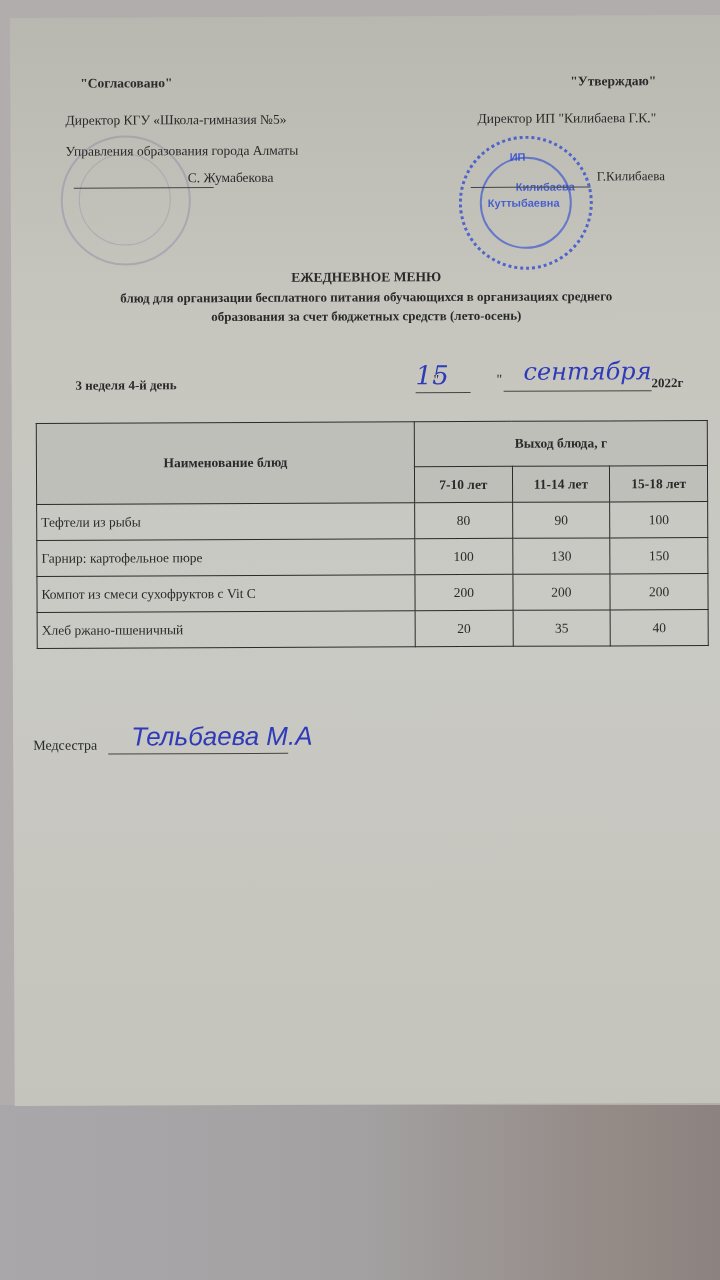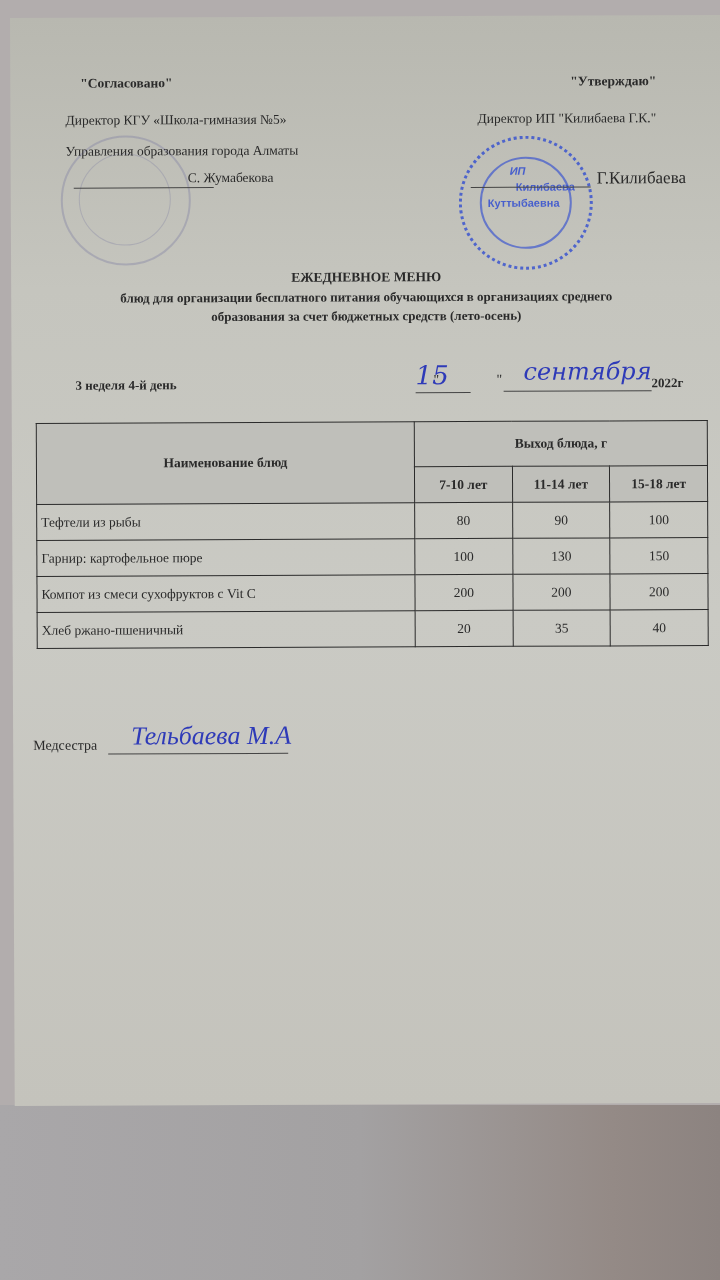--- a/index.html
+++ b/index.html
@@ -22,21 +22,21 @@
   .abs { position: absolute; white-space: nowrap; }
   .bold { font-weight: bold; }
   .approve-left-title { left: 70px; top: 58px; font-size: 13.5px; }
   .approve-left-line1 { left: 55px; top: 95px; font-size: 13.5px; text-align: right; }
   .approve-left-line2 { left: 55px; top: 126px; font-size: 13.5px; }
   .approve-left-sign { left: 63px; top: 152px; width: 140px; border-bottom: 1px solid #444; height: 18px; }
   .approve-left-name { left: 177px; top: 153px; font-size: 13.5px; }
   .approve-right-title { left: 560px; top: 58px; font-size: 13.5px; }
   .approve-right-line1 { left: 467px; top: 95px; font-size: 13.5px; }
   .approve-right-sign { left: 460px; top: 153px; width: 120px; border-bottom: 1px solid #444; height: 18px; }
-  .approve-right-name { left: 586px; top: 153px; font-size: 17px; }
+  .approve-right-name { left: 586px; top: 153px; font-size: 13px; }
 
   .stamp {
     position: absolute; border-radius: 50%;
     border: 2px solid rgba(70,90,200,0.35);
   }
   .stamp-left { left: 50px; top: 118px; width: 126px; height: 126px; border-color: rgba(120,120,160,0.35); }
   .stamp-left .inner { position: absolute; left: 16px; top: 16px; width: 90px; height: 90px; border-radius: 50%; border: 1.5px solid rgba(120,120,160,0.3); }
   .stamp-right { left: 448px; top: 120px; width: 128px; height: 128px; border-color: rgba(40,70,210,0.75); border-width: 3px; border-style: dotted; }
   .stamp-right .inner { position: absolute; left: 18px; top: 18px; width: 88px; height: 88px; border-radius: 50%; border: 2px solid rgba(40,70,210,0.6); }
   .stamp-text { position: absolute; font-family: "Liberation Sans", sans-serif; font-size: 11px; color: rgba(40,70,210,0.8); font-weight: bold; }
@@ -60,41 +60,41 @@
   table.menu th { font-weight: bold; background: #bfbfba; }
   table.menu th.name-head { width: 380px; height: 78px; }
   table.menu th.group-head { height: 42px; }
   table.menu th.age-head { height: 33px; width: 96px; }
   table.menu td { height: 33px; }
   table.menu td.name { text-align: left; padding-left: 4px; }
   table.menu td.val { text-align: center; margin-left: 23px; }
 
   .nurse-label { left: 20px; top: 720px; font-size: 14px; }
   .nurse-line { left: 95px; top: 718px; width: 180px; height: 18px; border-bottom: 1px solid #444; }
-  .nurse-sign { left: 118px; top: 704px; font-size: 26px; font-style: italic; color: #2e3ab8; font-family: Liberation Serif, serif; }
+  .nurse-sign { left: 118px; top: 704px; font-size: 26px; font-style: italic; color: #2e3ab8; font-family: Liberation Sans, sans-serif; }
 </style>
 </head>
 <body>
 
 <div class="surface-bottom"></div>
 
 <div class="paper">
 
   <div class="stamp stamp-left">
       <div class="inner"></div>
     </div>
   <div class="abs approve-left-title bold">"Согласовано"</div>
   <div class="abs approve-left-line1">Директор КГУ «Школа-гимназия №5»</div>
   <div class="abs approve-left-line2">Управления образования города Алматы</div>
   <div class="abs approve-left-sign"></div>
   <div class="abs approve-left-name">С. Жумабекова</div>
 
   <div class="stamp stamp-right">
     <div class="inner"></div>
-    <span class="stamp-text" style="left:48px;top:26px;font-style:italic;">ИП</span>
+    <span class="stamp-text" style="left:48px;top:12px;">ИП</span>
     <span class="stamp-text" style="left:34px;top:42px;margin-left:20px;">Килибаева</span>
     <span class="stamp-text" style="left:26px;top:58px;">Куттыбаевна</span>
   </div>
   <div class="abs approve-right-title bold">"Утверждаю"</div>
   <div class="abs approve-right-line1">Директор ИП "Килибаева Г.К."</div>
   <div class="abs approve-right-sign"></div>
   <div class="abs approve-right-name">Г.Килибаева</div>
 
   <div class="abs title">ЕЖЕДНЕВНОЕ МЕНЮ</div>
   <div class="abs subtitle1">блюд для организации бесплатного питания обучающихся   в организациях среднего</div>

